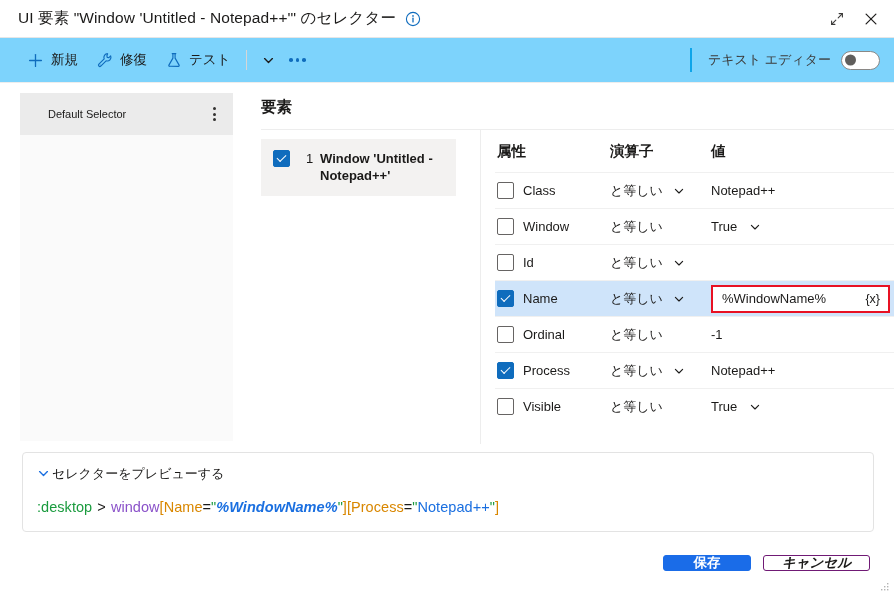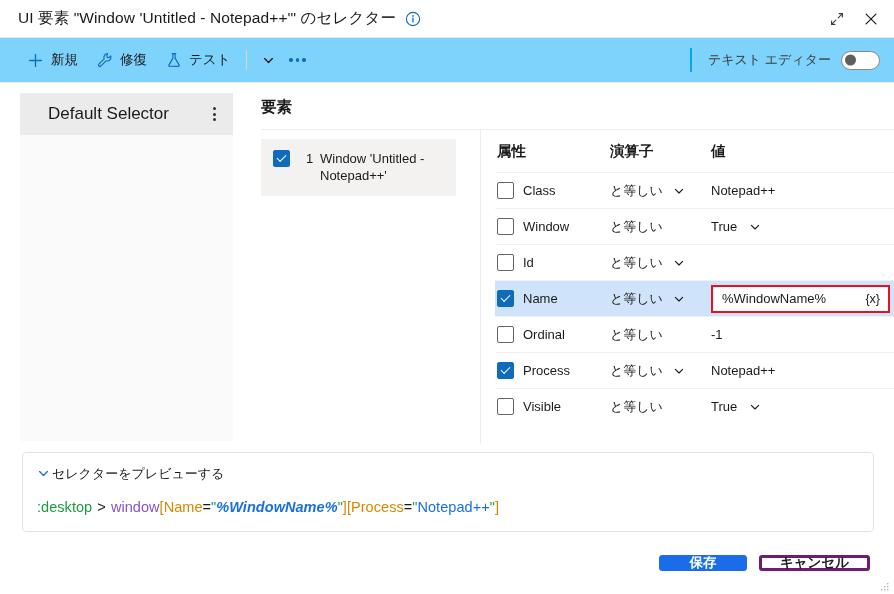--- a/index.html
+++ b/index.html
@@ -152,21 +152,21 @@
     background: #fafafa;
     height: 348px;
   }
   .sidebar-item {
     height: 42px;
     display: flex;
     align-items: center;
     padding: 0 9px 0 28px;
     background: #ebebeb;
     cursor: pointer;
-    font-size: 17px;
+    font-size: 11px;
     color: #1b1a19;
   }
   .sidebar-item-label { flex: 1 1 auto; }
   .vdots {
     width: 20px; height: 24px;
     display: inline-flex;
     flex-direction: column;
     align-items: center;
     justify-content: center;
     gap: 2.5px;
@@ -218,20 +218,21 @@
     width: 21px;
     flex: 0 0 21px;
     text-align: center;
     padding-top: 1px;
   }
   .tree-label {
     font-size: 13px;
     color: #1b1a19;
     line-height: 17px;
     flex: 1 1 auto;
+    font-weight: bold;
   }
 
   
   .cb {
     width: 17px; height: 17px;
     flex: 0 0 17px;
     border: 1px solid #666463;
     border-radius: 2px;
     background: #ffffff;
     display: inline-flex;
@@ -389,23 +390,24 @@
     padding: 0 18px;
   }
   .btn-primary {
     background: #1a6ce8;
     border: 1px solid #1a6ce8;
     color: #ffffff;
     font-weight: bold;
   }
   .btn-secondary {
     background: #ffffff;
-    border: 3px solid #701a75;
+    border: 1px solid #701a75;
     color: #1b1a19;
     font-weight: bold;
+    font-style: italic;
   }
 
   .resize-grip {
     position: absolute;
     right: 4px; bottom: 3px;
     width: 12px; height: 12px;
     pointer-events: auto;
     cursor: nwse-resize;
   }
 </style>

